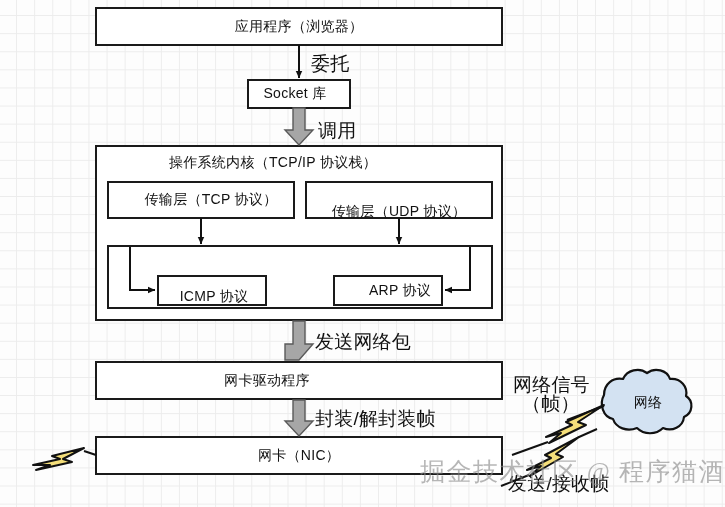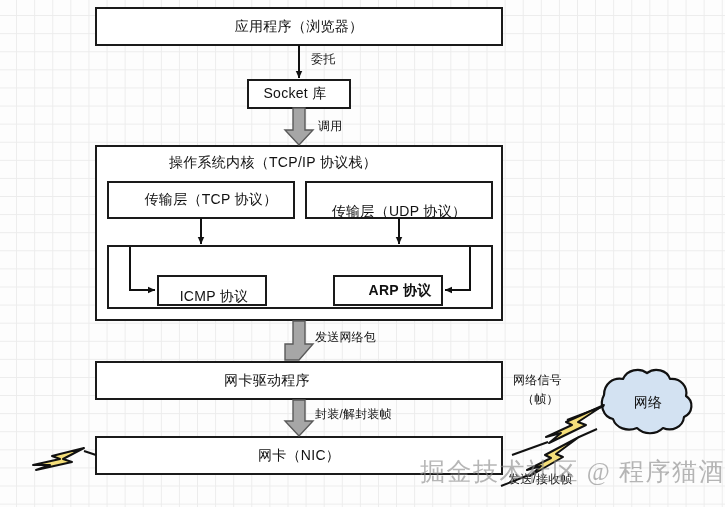--- a/index.html
+++ b/index.html
@@ -23,21 +23,21 @@
   }
   #svg-layer {
     position: absolute;
     left: 0; top: 0;
     width: 725px;
     height: 507px;
   }
   .lbl {
     position: absolute;
     color: #111111;
-    font-size: 12px;
+    font-size: 19px;
     line-height: 1.25;
     white-space: nowrap;
     letter-spacing: 0.2px;
   }
   .boxlbl {
     position: absolute;
     display: flex;
     align-items: center;
     justify-content: center;
     text-align: center;
@@ -148,21 +148,21 @@
 
   <div class="boxlbl" style="left:96px; top:150px; width:354px; height:26px;">操作系统内核（TCP/IP 协议栈）</div>
 
   <div class="boxlbl" style="left:108px; top:182px; width:206px; height:36px;">传输层（TCP 协议）</div>
 
   <div class="boxlbl" style="left:306px; top:182px; width:186px; height:36px;margin-top:12px;">传输层（UDP 协议）</div>
 
 
   <div class="boxlbl" style="left:160px; top:276px; width:108px; height:41px;">ICMP 协议</div>
 
-  <div class="boxlbl" style="left:334px; top:276px; width:132px; height:29px;font-weight:bold;">ARP 协议</div>
+  <div class="boxlbl" style="left:334px; top:276px; width:132px; height:29px;">ARP 协议</div>
 
   <div class="boxlbl" style="left:96px; top:362px; width:342px; height:37px;">网卡驱动程序</div>
 
   <div class="boxlbl" style="left:608px; top:390px; width:80px; height:26px;">网络</div>
 
   <div class="boxlbl" style="left:96px; top:437px; width:406px; height:37px;">网卡（NIC）</div>
 
   <div class="lbl" style="left:311px; top:52px;">委托</div>
 
   <div class="lbl" style="left:318px; top:119px;">调用</div>

